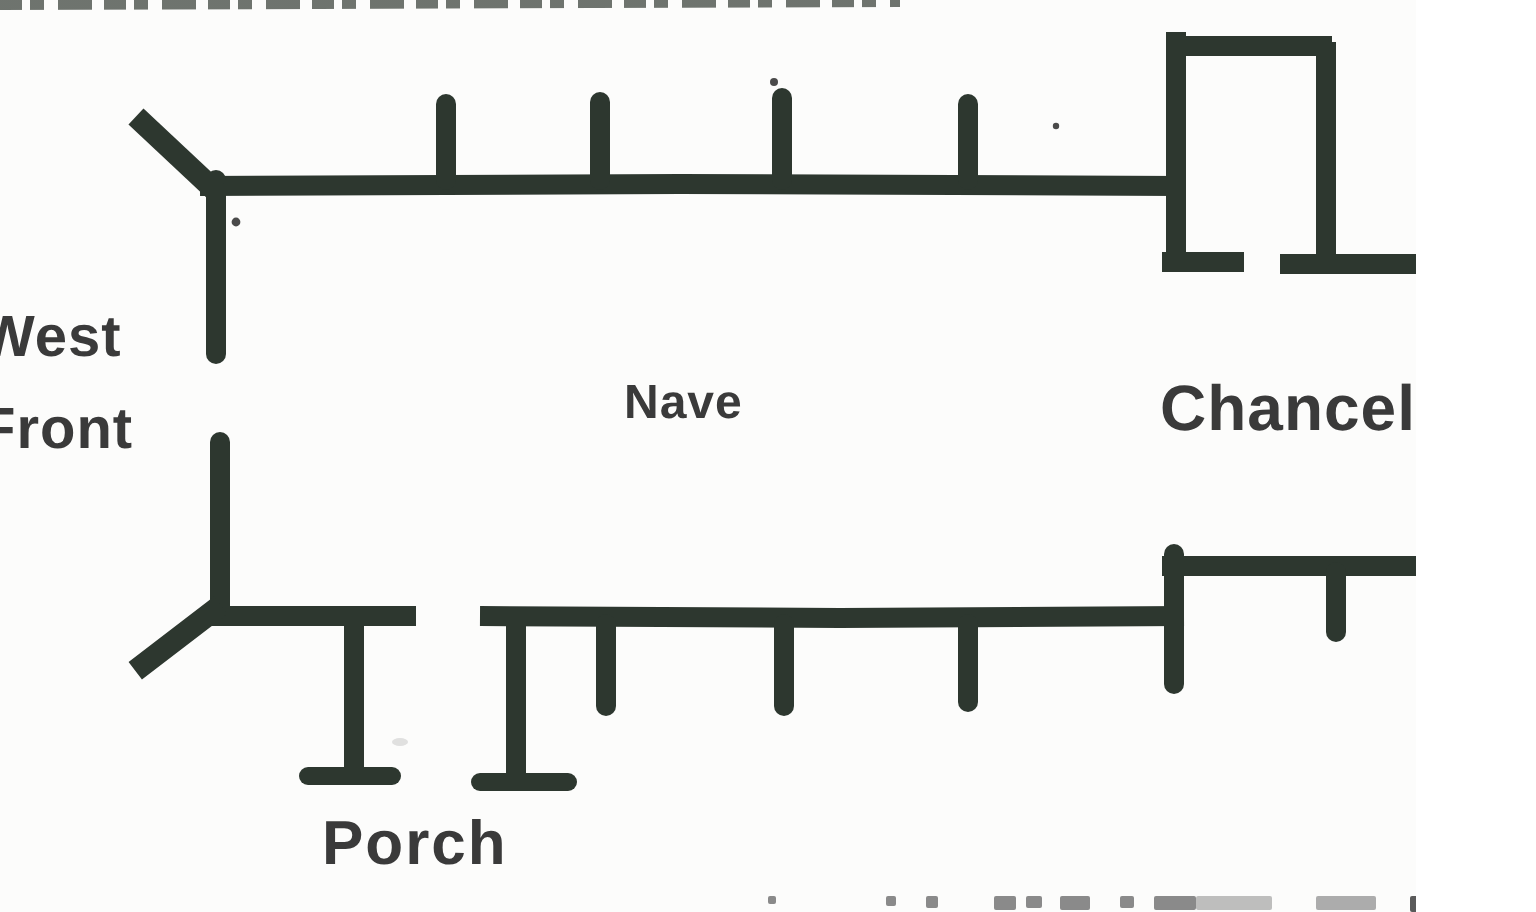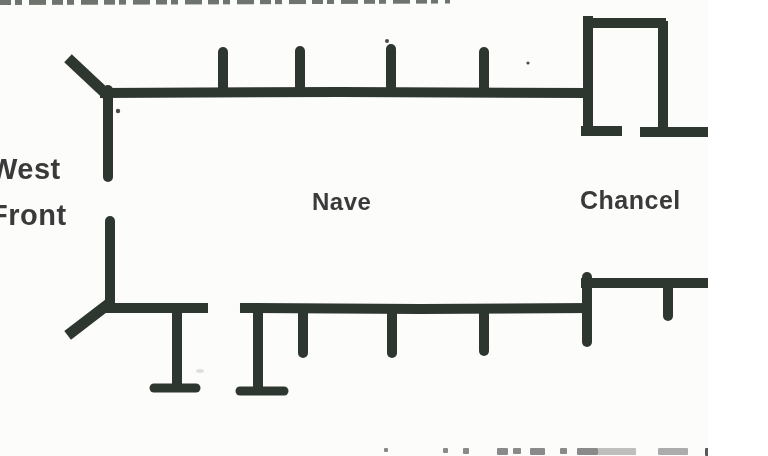--- a/index.html
+++ b/index.html
@@ -30,21 +30,21 @@
   .rc{stroke-linecap:round;}
   .speck{fill:var(--speck,#4a4a4a);stroke:none;}
   .smudge{fill:#c9c9c9;stroke:none;opacity:.55;}
   
   .lbl{
     position:absolute;color:var(--text,#3a3a3a);font-weight:700;
     white-space:nowrap;letter-spacing:.5px;
   }
   .lbl-westfront{left:-10px;top:146px;font-size:29px;line-height:46px;}
   .lbl-nave{left:312px;top:188px;font-size:24px;}
-  .lbl-chancel{left:580px;top:186px;font-size:25px;}
+  .lbl-chancel{left:580px;top:186px;font-size:32px;}
   .lbl-porch{left:161px;top:404px;font-size:31px;letter-spacing:1px;}
 </style>
 </head>
 <body>
 
 <div id="stage">
 
   <div class="crop-top"></div>
 
   <svg width="768" height="456" viewBox="0 0 768 456">
@@ -91,20 +91,21 @@
     <circle class="speck" cx="528" cy="63" r="1.6"></circle>
     <ellipse class="smudge" cx="200" cy="371" rx="4" ry="2"></ellipse>
   </svg>
 
   <div class="lbl lbl-westfront">
     <div>West</div>
     <div>Front</div>
   </div>
   <div class="lbl lbl-nave">Nave</div>
   <div class="lbl lbl-chancel">Chancel</div>
+  <div class="lbl lbl-porch">Porch</div>
 
   <div class="crop-bottom">
     <i style="left:384px;width:4px;height:4px;"></i>
     <i style="left:443px;width:5px;height:5px;"></i>
     <i style="left:463px;width:6px;height:6px;"></i>
     <i style="left:497px;width:11px;height:7px;"></i>
     <i style="left:513px;width:8px;height:6px;"></i>
     <i style="left:530px;width:15px;height:7px;"></i>
     <i style="left:560px;width:7px;height:6px;"></i>
     <i style="left:577px;width:21px;height:7px;"></i>

